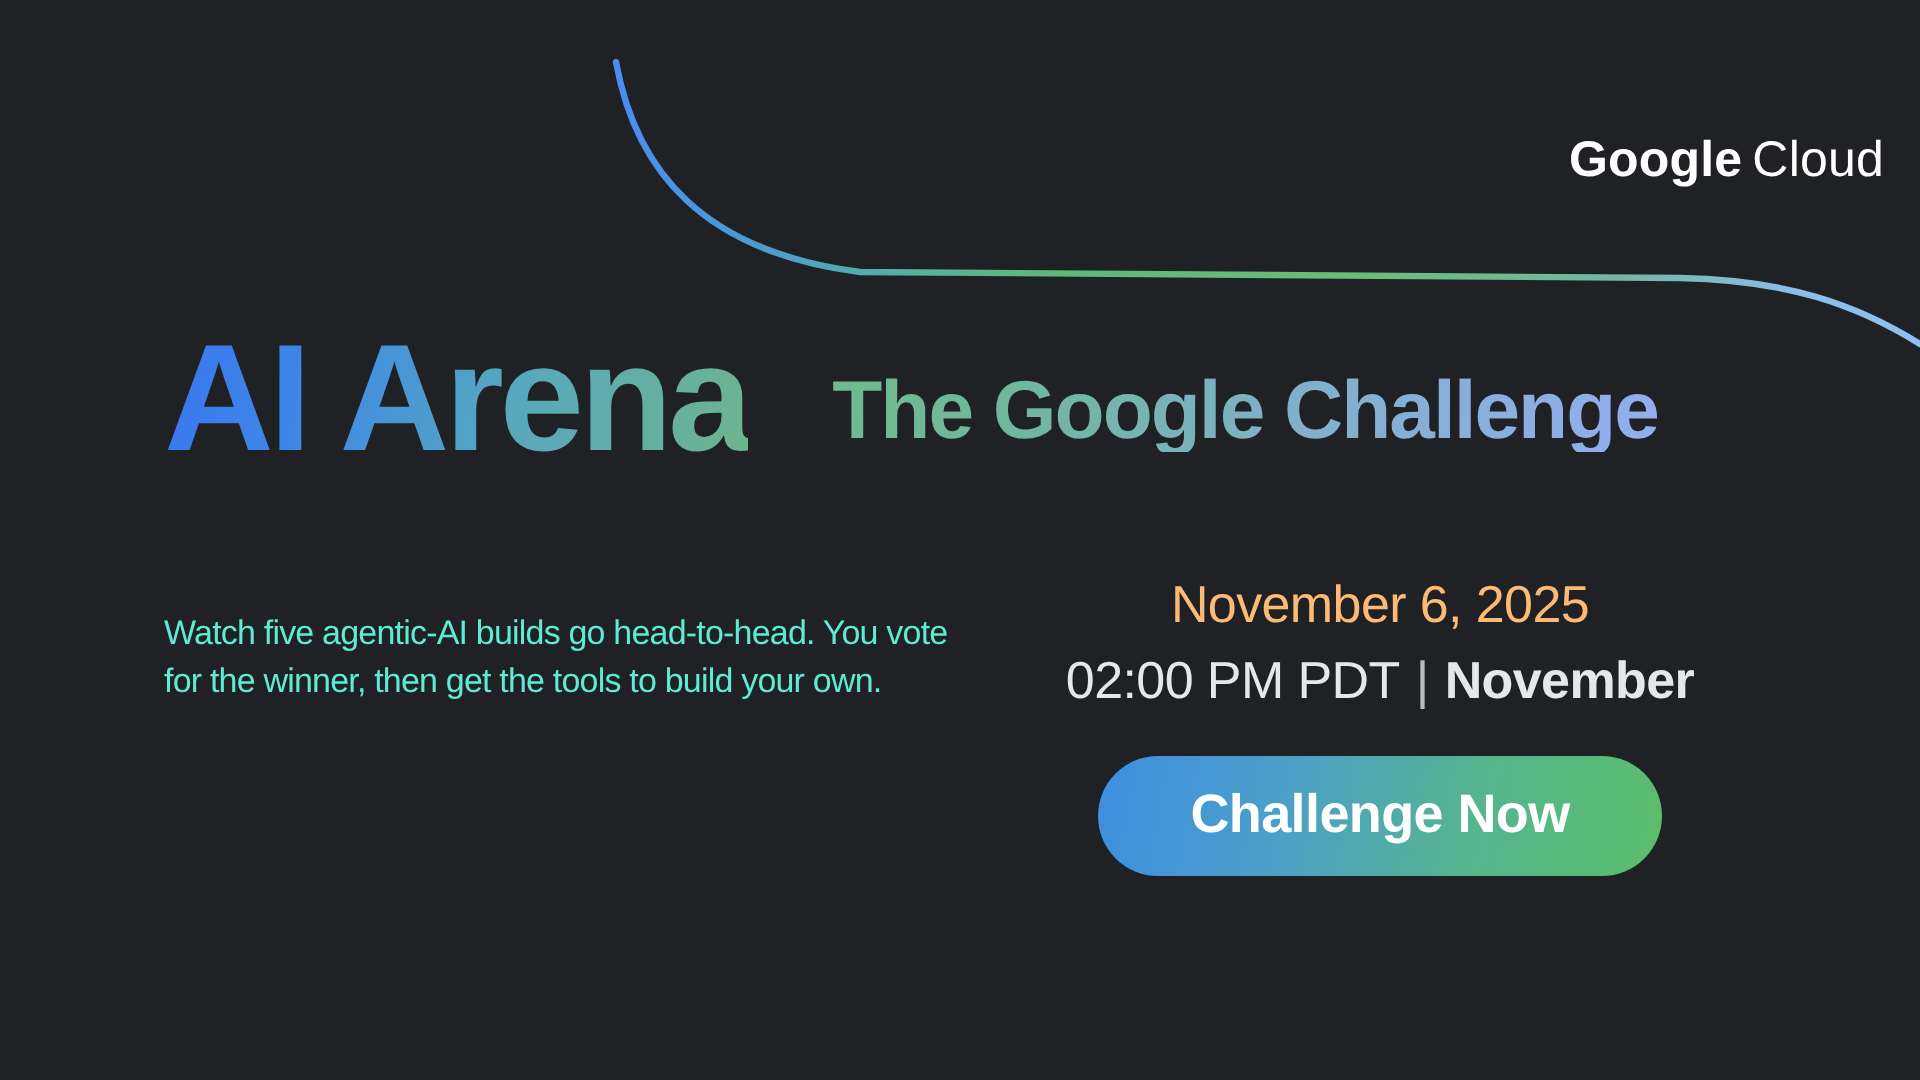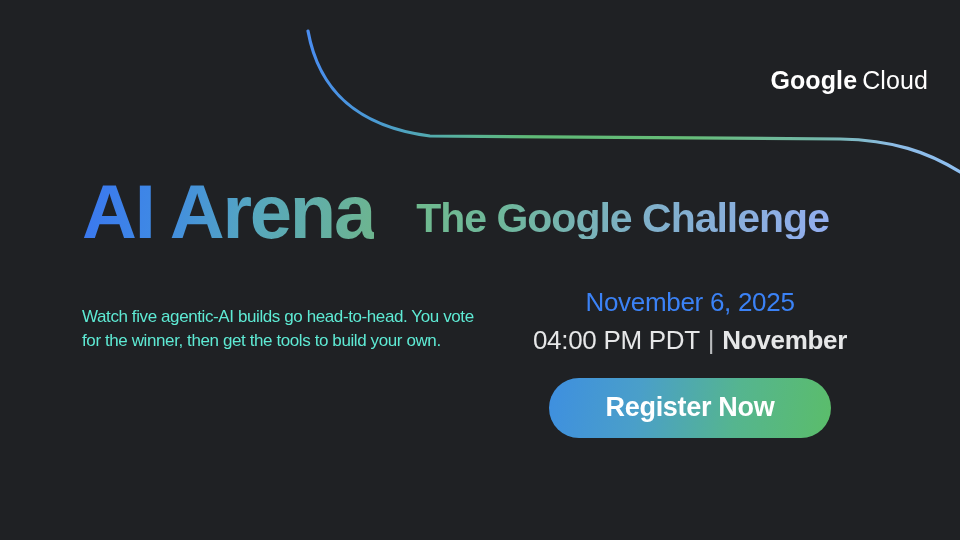--- a/index.html
+++ b/index.html
@@ -23,41 +23,41 @@
     left: 0;
     top: 0;
     width: 960px;
     height: 540px;
     pointer-events: none;
   }
 
   
   .brand {
     position: absolute;
-    right: 32px;
+    right: 18px;
     top: 68px;
     font-size: 25px;
     letter-spacing: 0.1px;
     line-height: 1;
     white-space: nowrap;
     color: #ffffff;
   }
   .brand .brand-google {
     font-weight: 700;
   }
   .brand .brand-cloud {
     font-weight: 400;
     margin-left: 5px;
   }
 
   
   .headline-row {
     position: absolute;
     left: 82px;
-    top: 174px;
+    top: 162px;
     display: flex;
     align-items: baseline;
     white-space: nowrap;
   }
   .title-main {
     font-size: 76px;
     font-weight: 700;
     letter-spacing: -2.2px;
     line-height: 1;
     background-image: linear-gradient(100deg, #3a76f0 0%, #3f8ae4 28%, #56a7bf 58%, #6eb58e 100%);
@@ -100,21 +100,21 @@
     left: 490px;
     top: 286px;
     width: 400px;
     text-align: center;
   }
   .event-date {
     font-size: 26px;
     font-weight: 400;
     line-height: 1.3;
     letter-spacing: -0.3px;
-    color: #3b82f6;
+    color: #fdba74;
   }
   .event-meta {
     margin-top: 4px;
     font-size: 26px;
     font-weight: 400;
     line-height: 1.3;
     letter-spacing: -0.3px;
     color: #e6e7e8;
     white-space: nowrap;
   }
@@ -177,20 +177,20 @@
   <div class="headline-row">
     <div class="title-main">AI Arena</div>
     <div class="title-sub">The Google Challenge</div>
   </div>
 
   <p class="description">Watch five agentic-AI builds go head-to-head. You vote for the winner, then get the tools to build your own.</p>
 
   <div class="event-block">
     <div class="event-date">November 6, 2025</div>
     <div class="event-meta">
-      <span>04:00 PM PDT</span><span class="sep">|</span><span class="venue">November</span>
+      <span>02:00 PM PDT</span><span class="sep">|</span><span class="venue">November</span>
     </div>
     <div class="cta-wrap">
-      <button class="cta-button">Register Now</button>
+      <button class="cta-button">Challenge Now</button>
     </div>
   </div>
 
 </div>
 
 </body></html>

